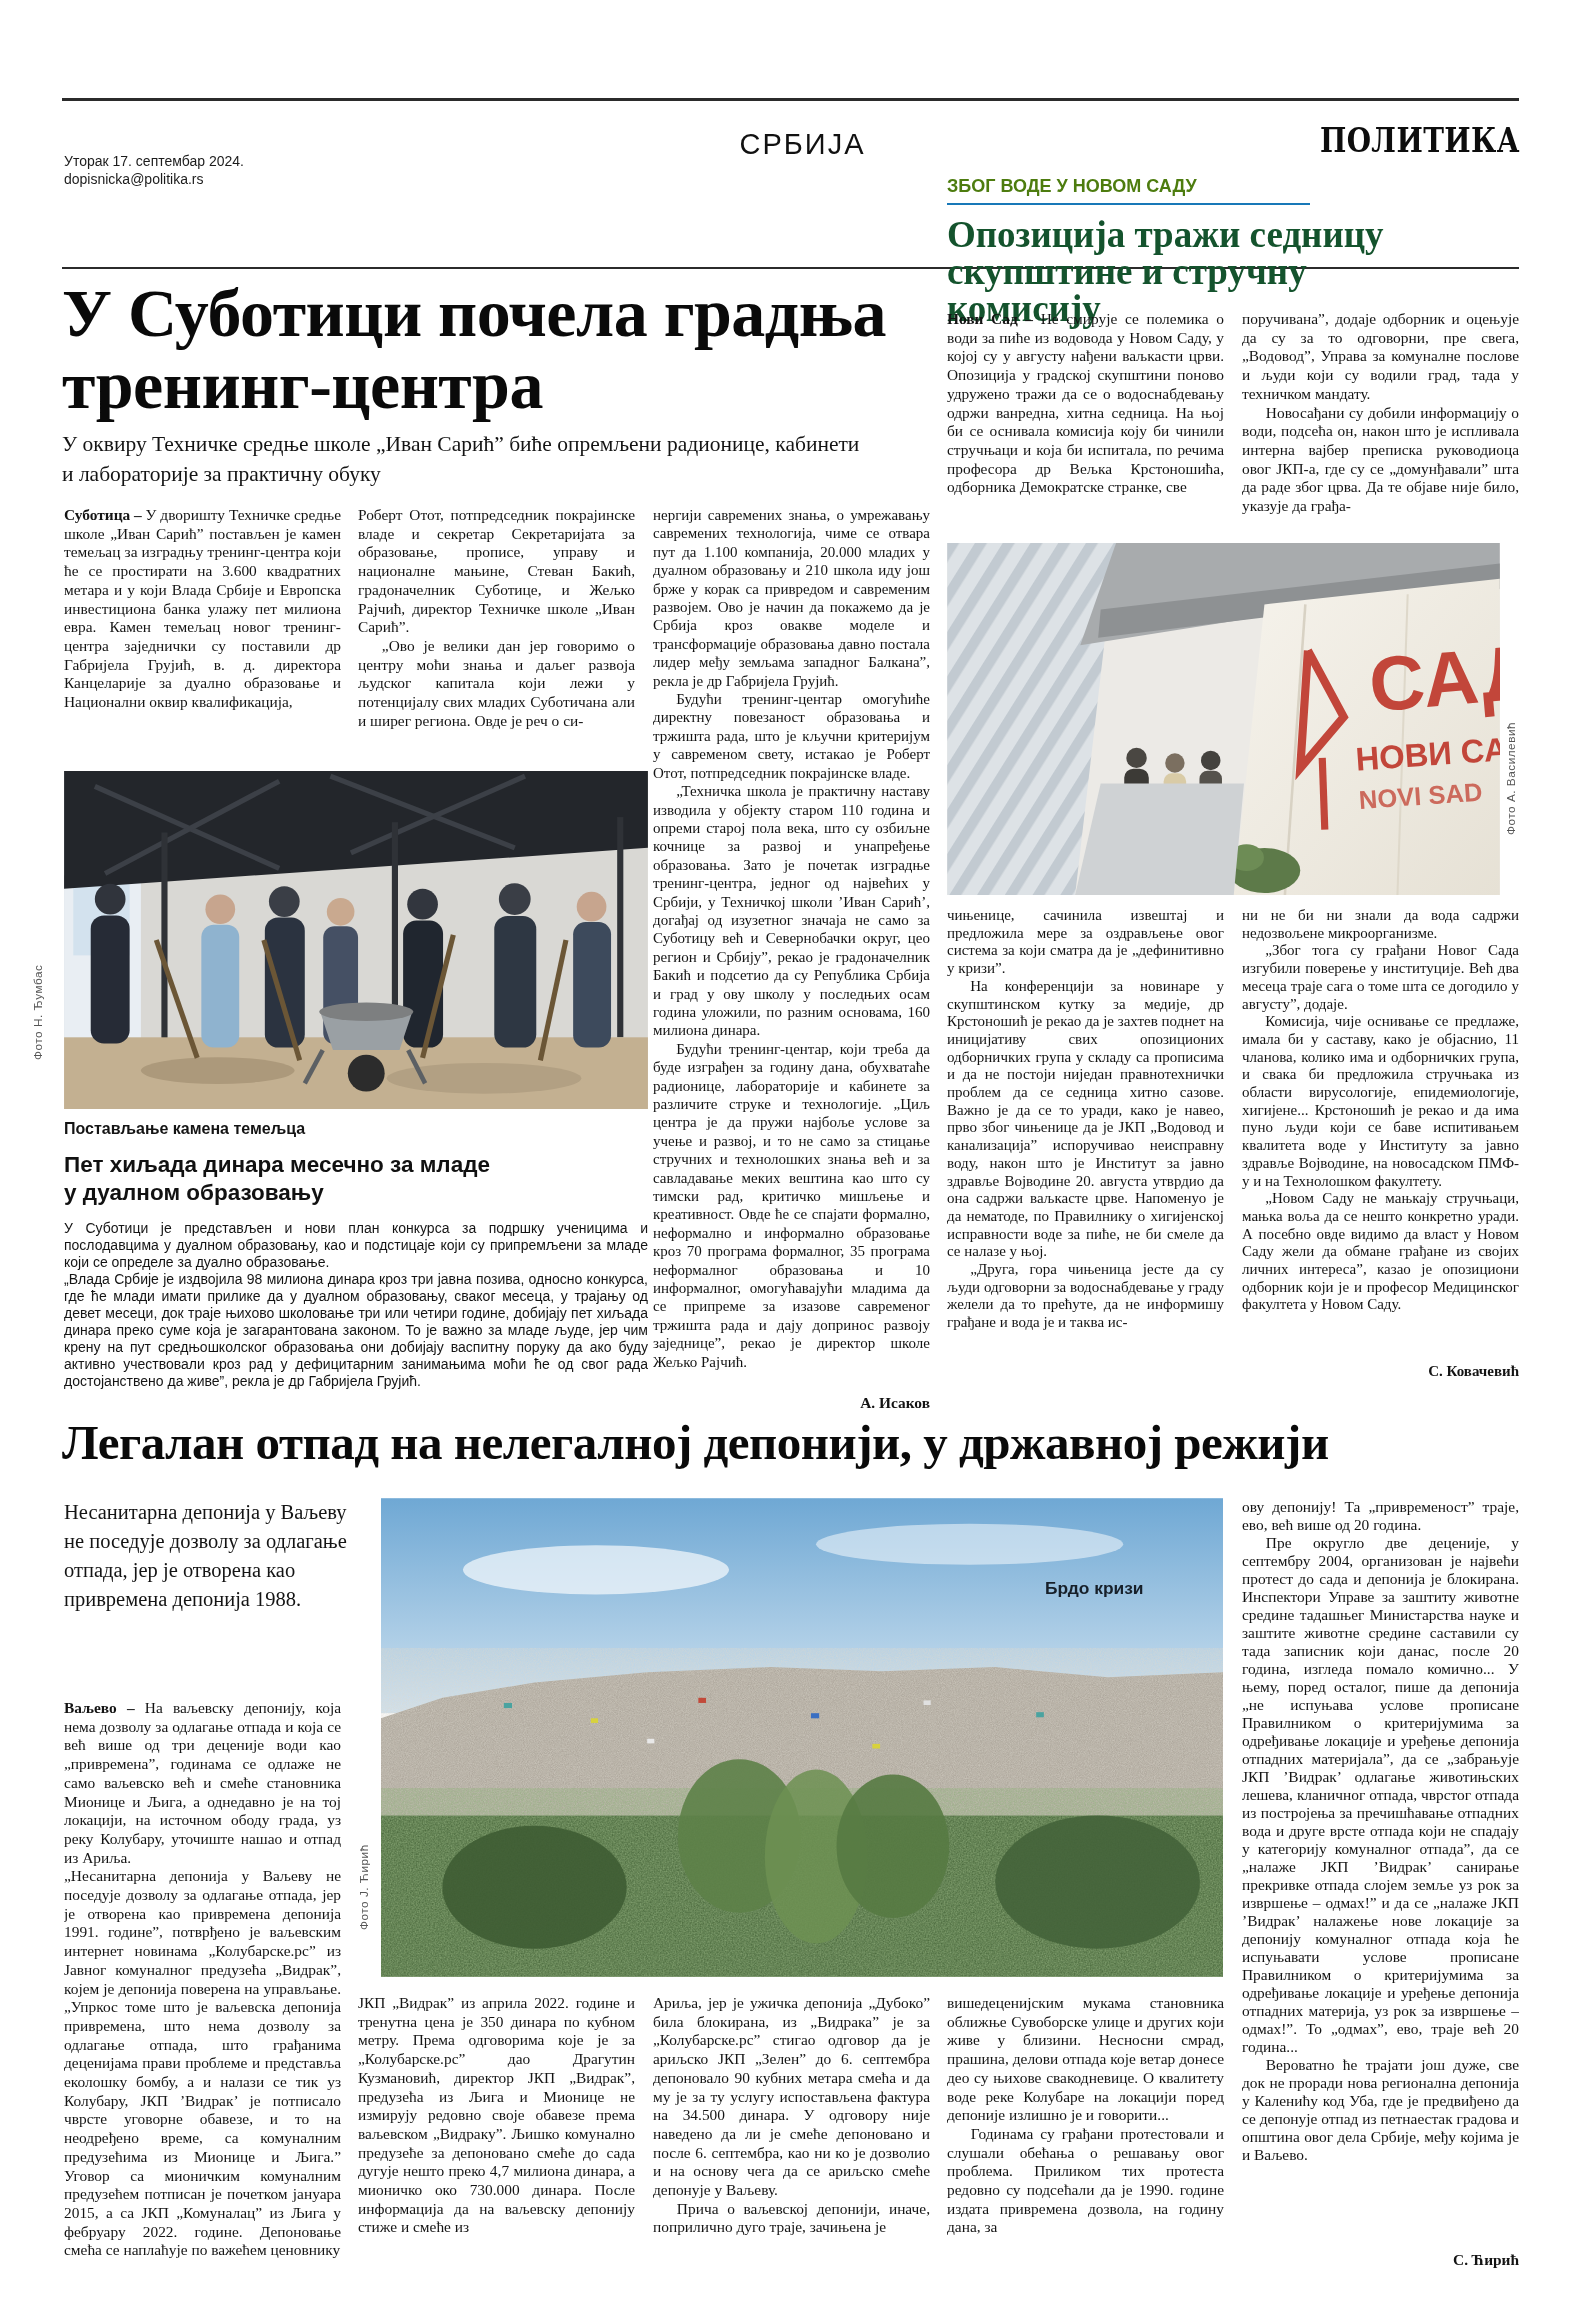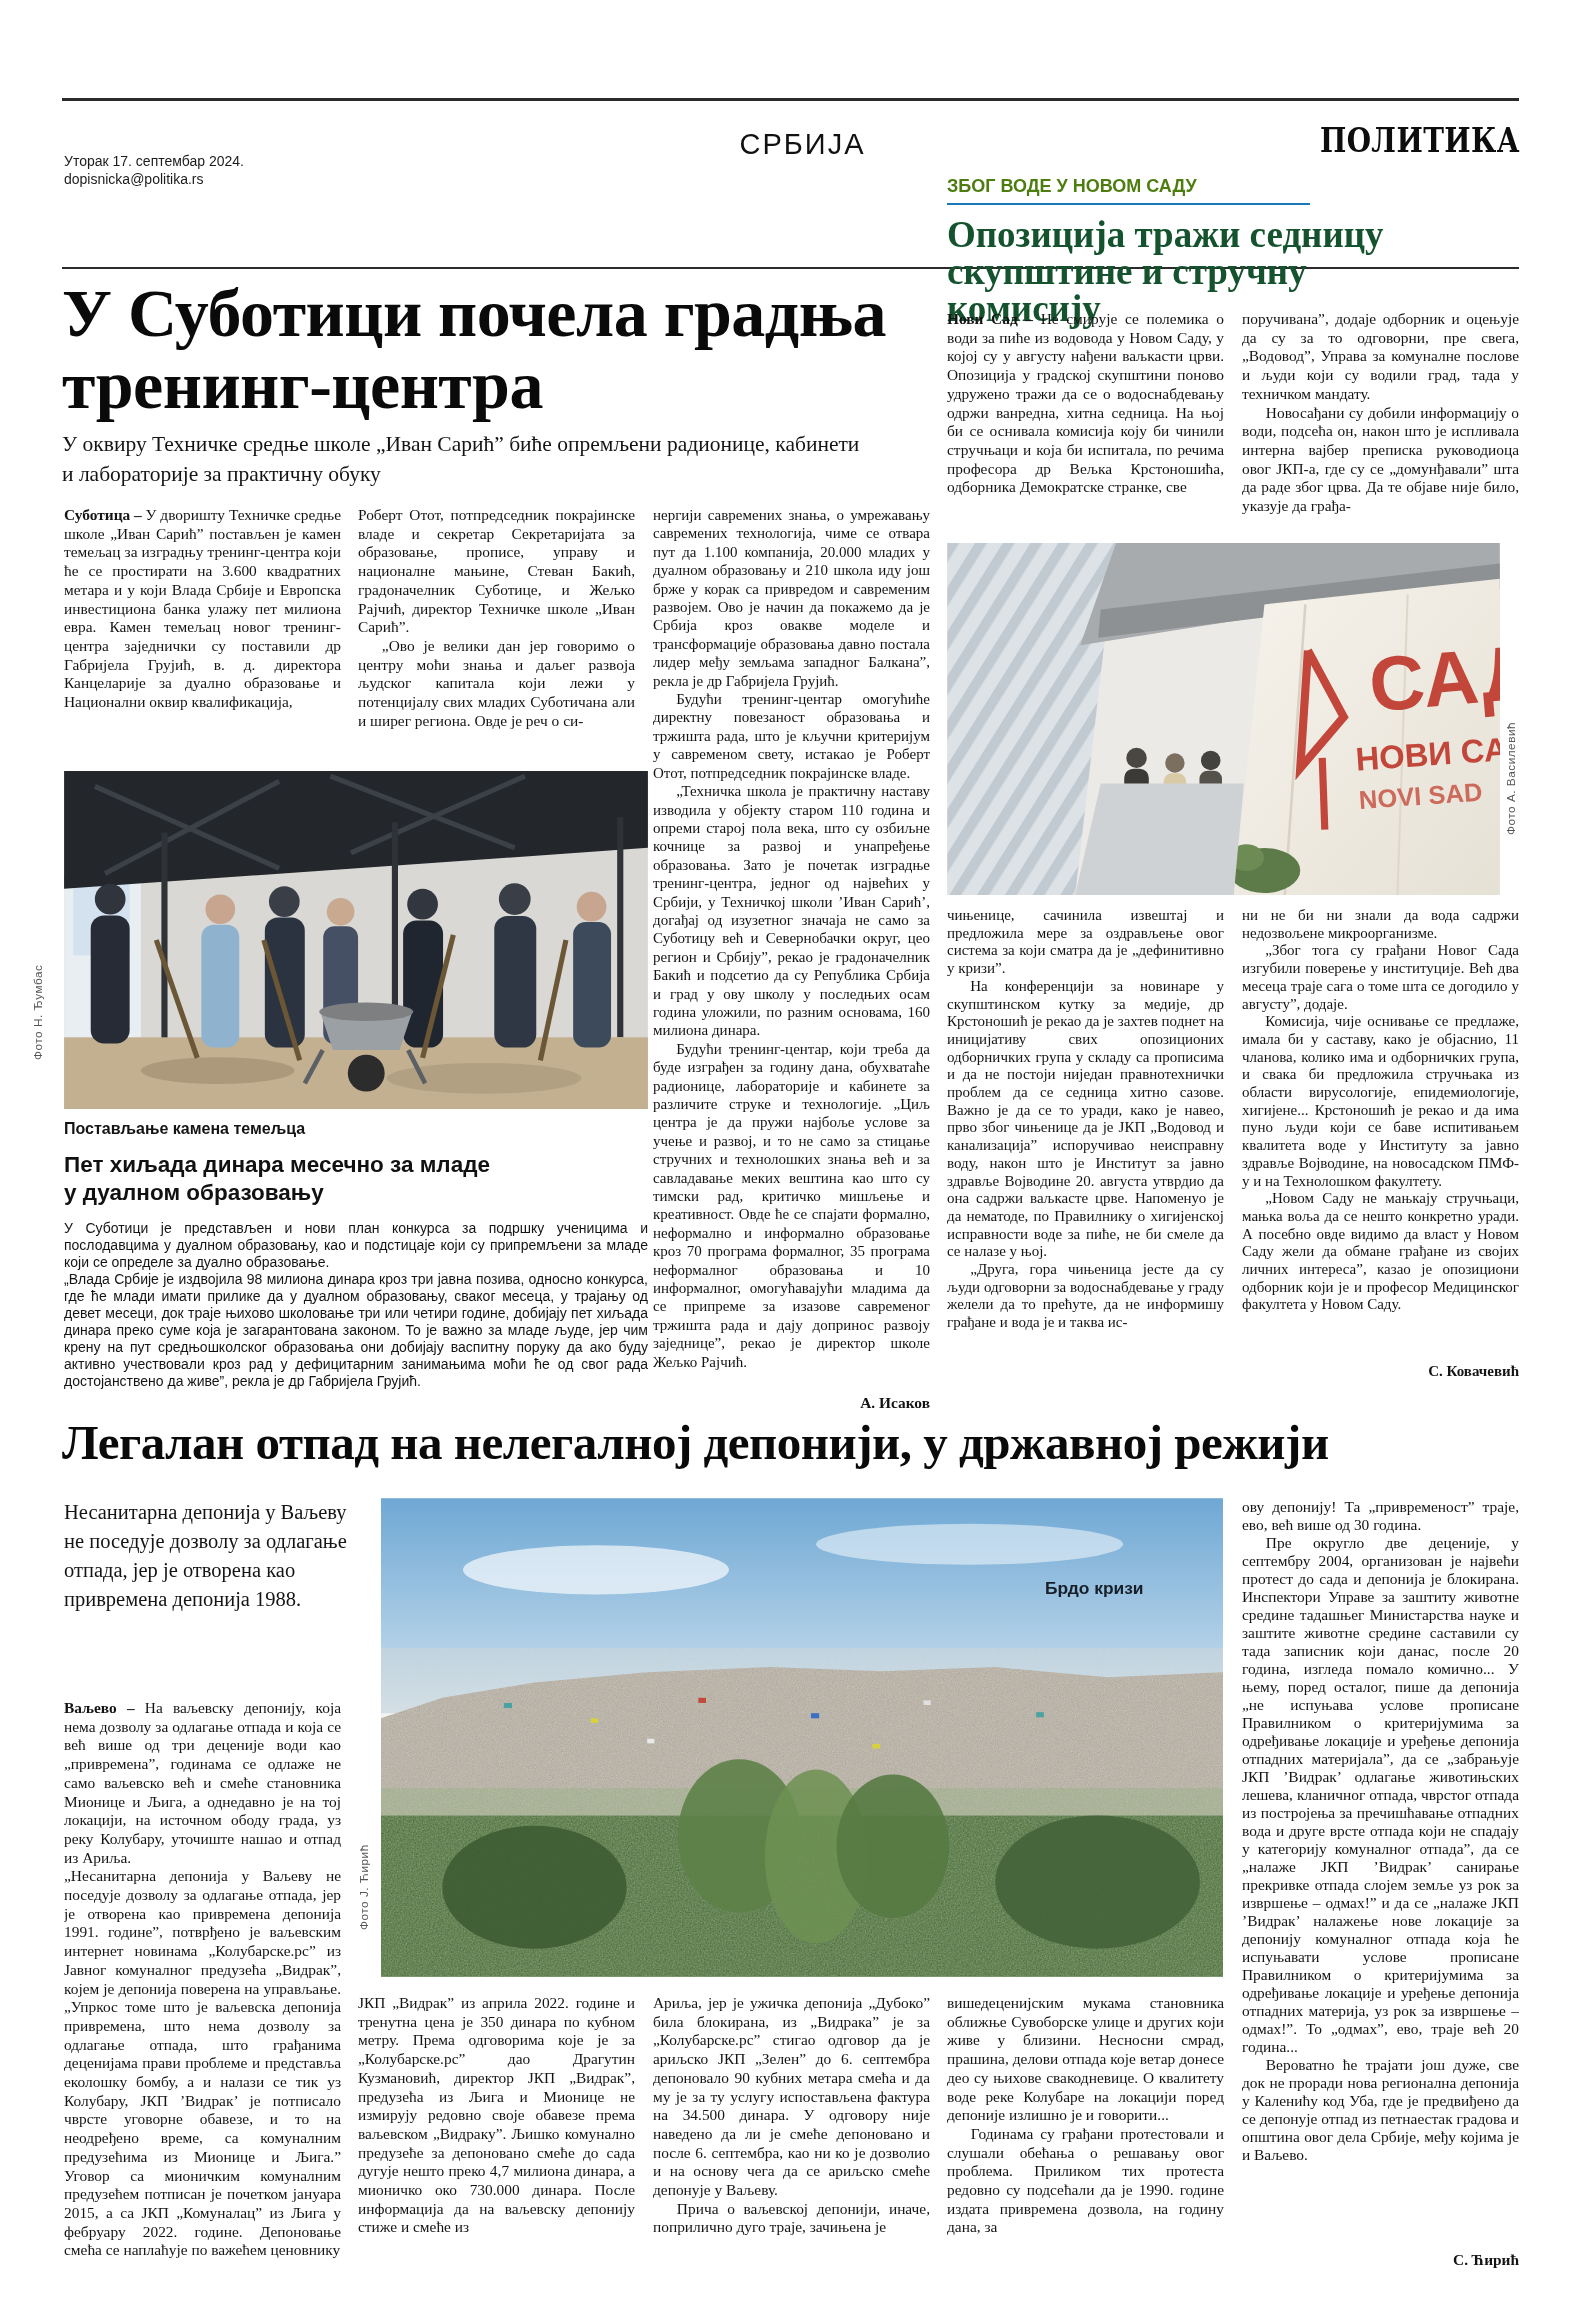--- a/index.html
+++ b/index.html
@@ -291,20 +291,20 @@
     </div>
   <div class="abs bodycol a3-col3">
       <p>Ариља, јер је ужичка депонија „Дубоко” била блокирана, из „Видрака” је за „Колубарске.рс” стигао одговор да је ариљско ЈКП „Зелен” до 6. септембра депоновало 90 кубних метара смећа и да му је за ту услугу испостављена фактура на 34.500 динара. У одговору није наведено да ли је смеће депоновано и после 6. септембра, као ни ко је дозволио и на основу чега да се ариљско смеће депонује у Ваљеву.</p>
       <p>Прича о ваљевској депонији, иначе, поприлично дуго траје, зачињена је</p>
     </div>
   <div class="abs bodycol a3-col4">
       <p>вишедеценијским мукама становника оближње Сувоборске улице и других који живе у близини. Несносни смрад, прашина, делови отпада које ветар донесе део су њихове свакодневице. О квалитету воде реке Колубаре на локацији поред депоније излишно је и говорити...</p>
       <p>Годинама су грађани протестовали и слушали обећања о решавању овог проблема. Приликом тих протеста редовно су подсећали да је 1990. године издата привремена дозвола, на годину дана, за</p>
     </div>
   <div class="abs bodycol a3-col5">
-      <p>ову депонију! Та „привременост” траје, ево, већ више од 30 година.</p>
+      <p>ову депонију! Та „привременост” траје, ево, већ више од 20 година.</p>
       <p>Пре округло две деценије, у септембру 2004, организован је највећи протест до сада и депонија је блокирана. Инспектори Управе за заштиту животне средине тадашњег Министарства науке и заштите животне средине саставили су тада записник који данас, после 20 година, изгледа помало комично... У њему, поред осталог, пише да депонија „не испуњава услове прописане Правилником о критеријумима за одређивање локације и уређење депонија отпадних материјала”, да се „забрањује ЈКП ’Видрак’ одлагање животињских лешева, кланичног отпада, чврстог отпада из постројења за пречишћавање отпадних вода и друге врсте отпада који не спадају у категорију комуналног отпада”, да се „налаже ЈКП ’Видрак’ санирање прекривке отпада слојем земље уз рок за извршење – одмах!” и да се „налаже ЈКП ’Видрак’ налажење нове локације за депонију комуналног отпада која ће испуњавати услове прописане Правилником о критеријумима за одређивање локације и уређење депонија отпадних материја, уз рок за извршење – одмах!”. То „одмах”, ево, траје већ 20 година...</p>
       <p>Вероватно ће трајати још дуже, све док не проради нова регионална депонија у Каленићу код Уба, где је предвиђено да се депонује отпад из петнаестак градова и општина овог дела Србије, међу којима је и Ваљево.</p>
     </div>
   <div class="abs byline a3-byline">С. Ћирић</div>
 
 </div>
 
 
 </body></html>

